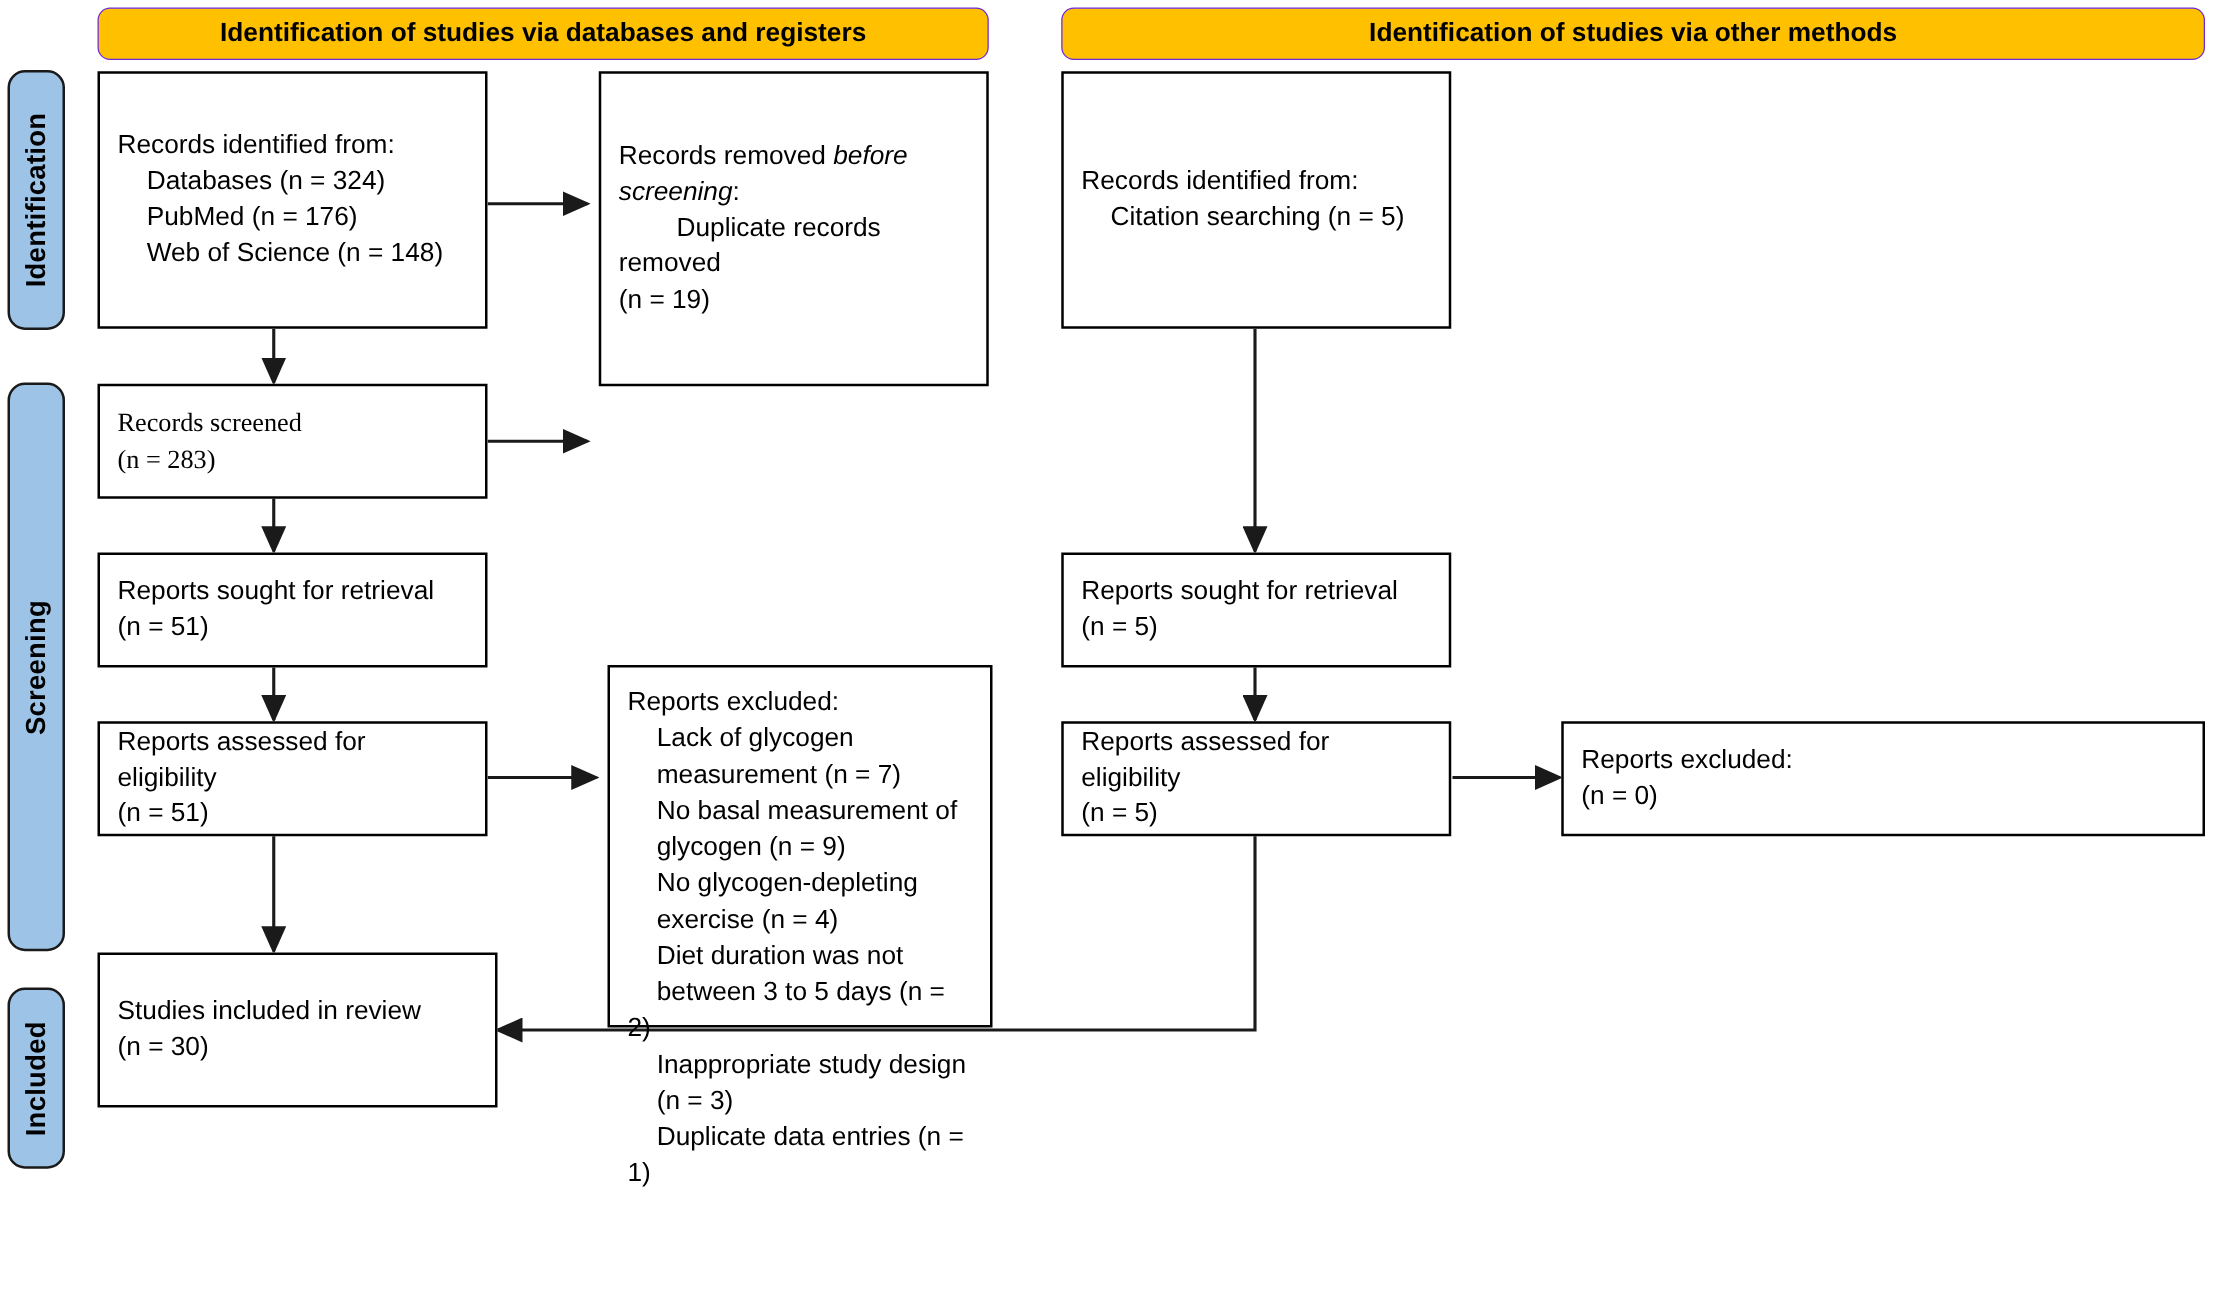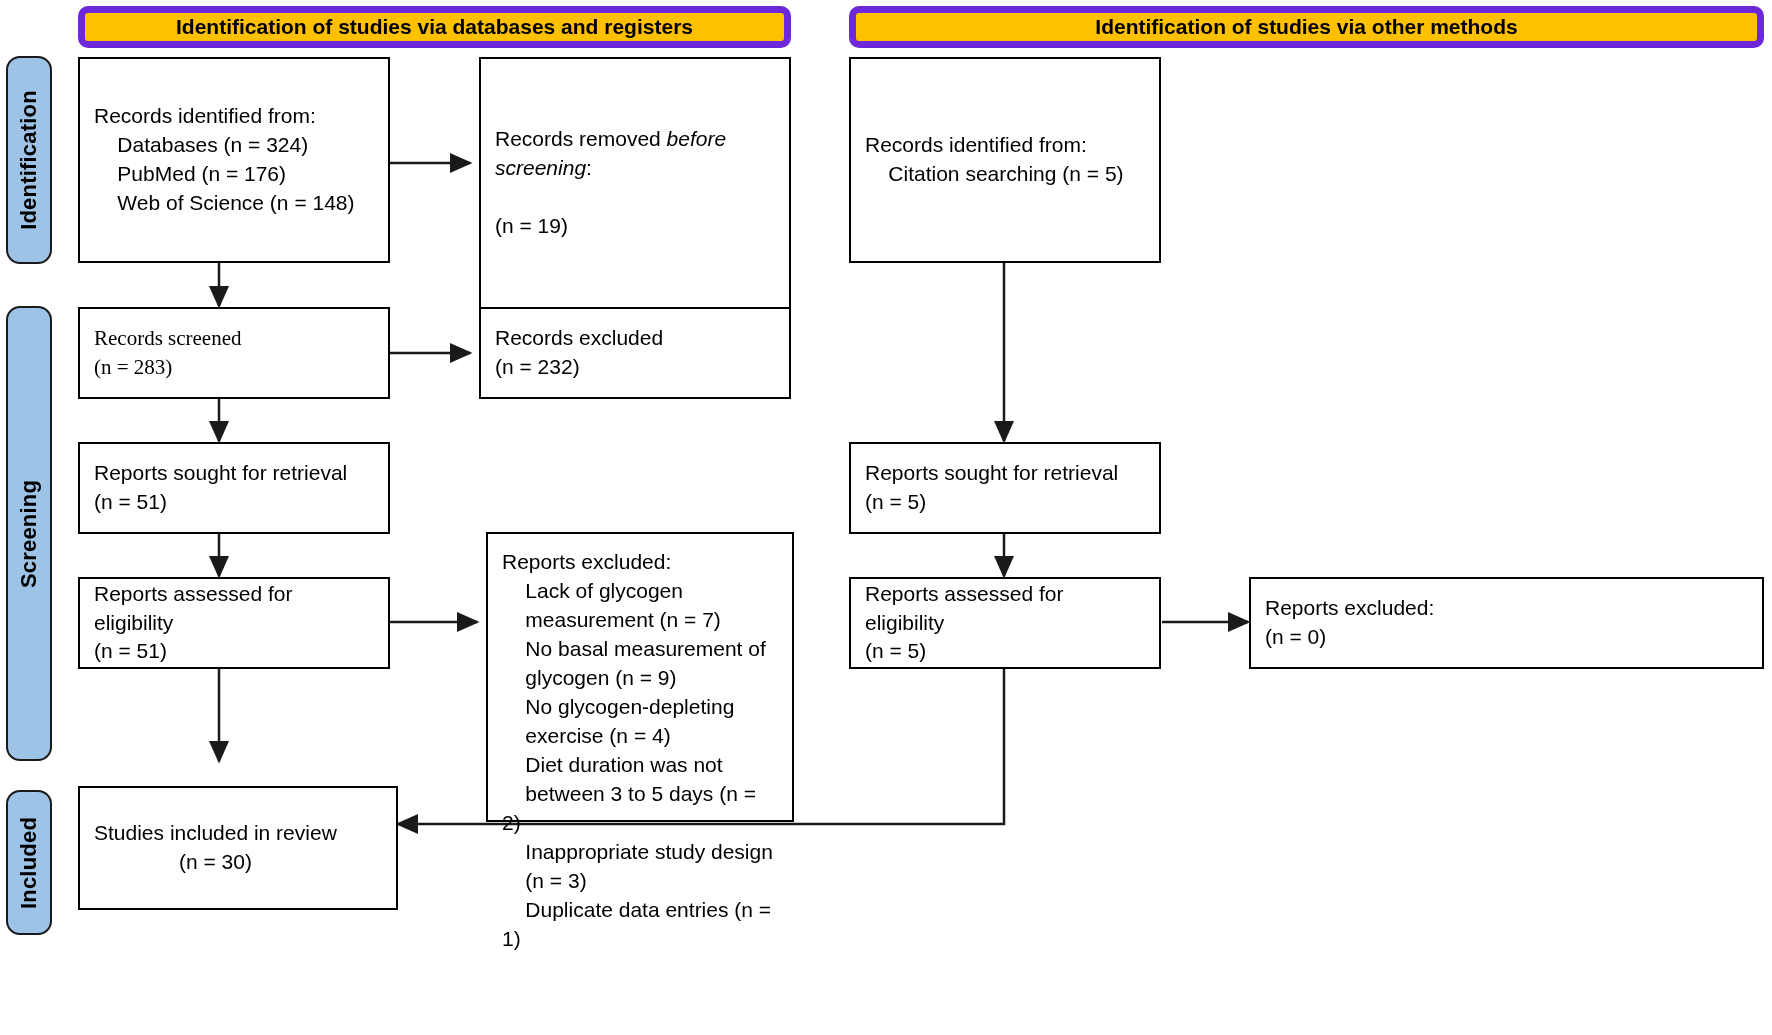--- a/index.html
+++ b/index.html
@@ -35,21 +35,21 @@
     font-weight: bold;
     font-size: 22px;
     color: #000000;
     letter-spacing: 0.2px;
   }
 
   
   .section-header {
     position: absolute;
     background: #ffc000;
-    border: 7px solid #6d28d9;
+    border: 1px solid #6d28d9;
     border-radius: 10px;
     box-sizing: border-box;
     display: flex;
     align-items: center;
     justify-content: center;
     font-weight: bold;
     font-size: 21px;
     color: #000000;
     text-align: center;
   }
@@ -143,32 +143,28 @@
   </div>
 
   <div class="node-box" style="left:78px; top:57px; width:312px; height:206px;">
     <div class="node-text">Records identified from:
     Databases (n = 324)
     PubMed (n = 176)
     Web of Science (n = 148)</div>
   </div>
 
   <div class="node-box" style="left:479px; top:57px; width:312px; height:252px;">
-    <div class="node-text"><span>Records removed </span><em>before screening</em><span>:</span><br><br><span>(n = 19)</span></div>
+    <div class="node-text"><span>Records removed </span><em>before screening</em><span>:</span><br><span style="padding-left:2.2em">Duplicate records removed</span><br><span>(n = 19)</span></div>
   </div>
 
   <div class="node-box" style="left:78px; top:307px; width:312px; height:92px;font-family:Liberation Serif, serif;">
     <div class="node-text">Records screened
 (n = 283)</div>
   </div>
 
-  <div class="node-box" style="left:479px; top:307px; width:312px; height:92px;">
-    <div class="node-text">Records excluded
-(n = 232)</div>
-  </div>
 
   <div class="node-box" style="left:78px; top:442px; width:312px; height:92px;">
     <div class="node-text">Reports sought for retrieval
 (n = 51)</div>
   </div>
 
   <div class="node-box" style="left:78px; top:577px; width:312px; height:92px;">
     <div class="node-text">Reports assessed for eligibility
 (n = 51)</div>
   </div>
@@ -181,21 +177,21 @@
     glycogen (n = 9)
     No glycogen-depleting
     exercise (n = 4)
     Diet duration was not
     between 3 to 5 days (n = 2)
     Inappropriate study design
     (n = 3)
     Duplicate data entries (n = 1)</div>
   </div>
 
-  <div class="node-box" style="left:78px; top:786px; width:320px; height:124px;text-align:center;">
+  <div class="node-box" style="left:78px; top:762px; width:320px; height:124px;">
     <div class="node-text">Studies included in review
 (n = 30)</div>
   </div>
 
   <div class="node-box" style="left:849px; top:57px; width:312px; height:206px;">
     <div class="node-text">Records identified from:
     Citation searching (n = 5)</div>
   </div>
 
   <div class="node-box" style="left:849px; top:442px; width:312px; height:92px;">

